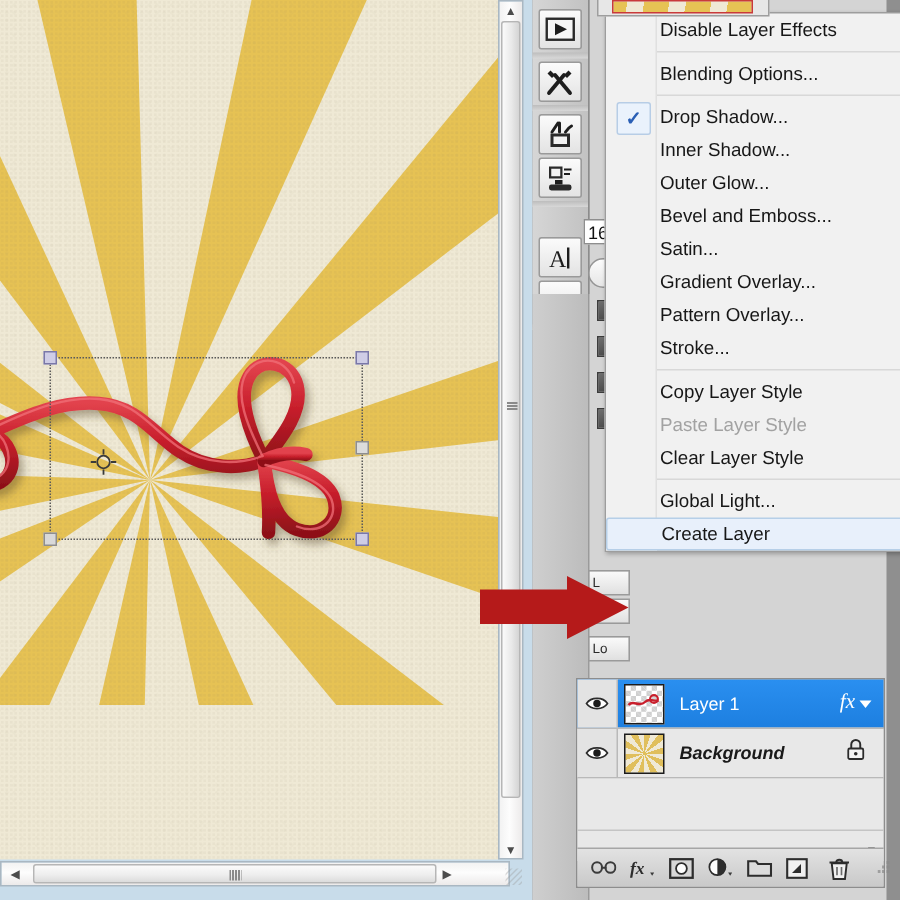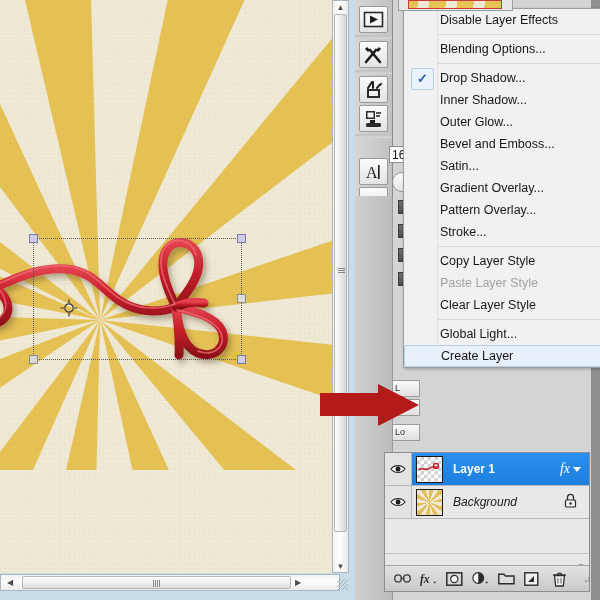--- a/index.html
+++ b/index.html
@@ -212,23 +212,23 @@
   .thumb.sun{
     background:
       conic-gradient(from 0deg at 50% 50%,
         #e0bf5c 0 18deg,#efe9d5 18deg 36deg,#e0bf5c 36deg 54deg,#efe9d5 54deg 72deg,
         #e0bf5c 72deg 90deg,#efe9d5 90deg 108deg,#e0bf5c 108deg 126deg,#efe9d5 126deg 144deg,
         #e0bf5c 144deg 162deg,#efe9d5 162deg 180deg,#e0bf5c 180deg 198deg,#efe9d5 198deg 216deg,
         #e0bf5c 216deg 234deg,#efe9d5 234deg 252deg,#e0bf5c 252deg 270deg,#efe9d5 270deg 288deg,
         #e0bf5c 288deg 306deg,#efe9d5 306deg 324deg,#e0bf5c 324deg 342deg,#efe9d5 342deg 360deg);
   }
   .layer-name{
-    margin-left:10px;font-size:12px;color:#1a1a1a;flex:1;
-  }
-  .layer-row.active .layer-name{color:#fff;font-weight:bold;}
+    margin-left:10px;font-size:12px;color:#1a1a1a;flex:1;font-weight:bold;
+  }
+  .layer-row.active .layer-name{color:#fff;font-weight:normal;}
   .layer-name.italic{font-style:italic;}
   .fx-mark{font-family:"Liberation Serif",serif;font-style:italic;font-size:14px;color:#fff;margin-right:3px;}
   .tri{width:0;height:0;border-left:4px solid transparent;border-right:4px solid transparent;border-top:5px solid #fff;margin-right:8px;}
   .lock-ico{margin-right:12px;}
   .layers-empty{height:34px;background:#e8e8e8;border-bottom:1px solid #c4c4c4;position:relative;}
   .layers-scroll-dn{position:absolute;right:4px;bottom:3px;font-size:8px;color:#666;}
   .layers-bottom{
     position:absolute;left:0;bottom:0;width:100%;height:26px;
     background:linear-gradient(to bottom,#e2e2e2,#c9c9c9);
     border-top:1px solid #a6a6a6;

